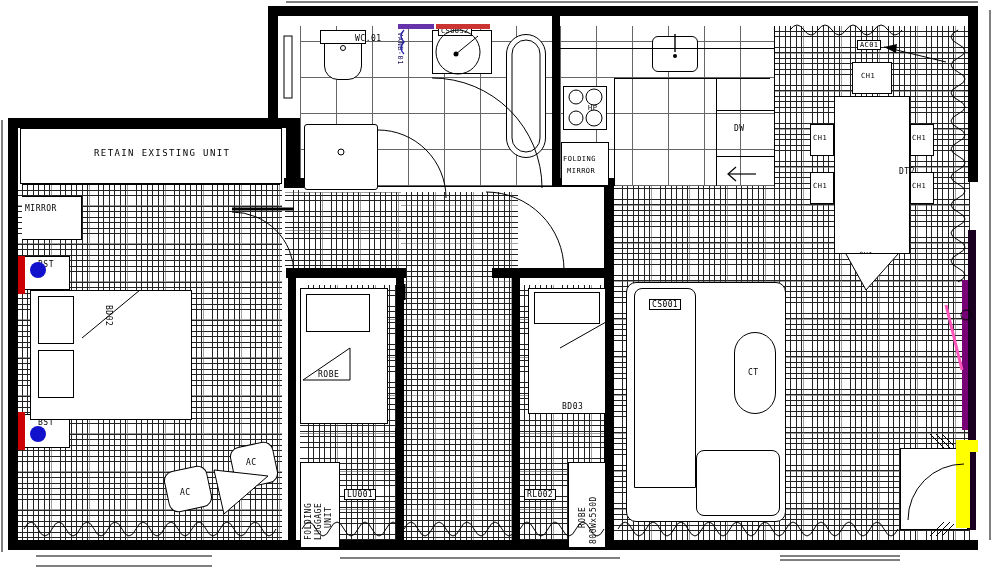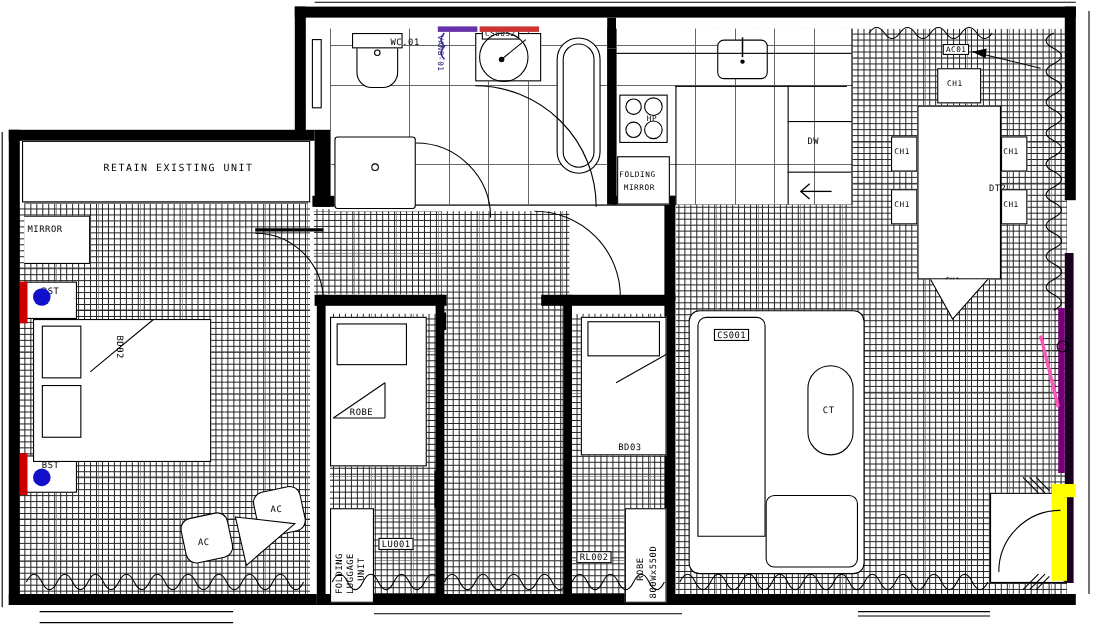--- a/index.html
+++ b/index.html
@@ -139,21 +139,21 @@
   <div class="lbl" style="left:314px;top:540px;transform:rotate(-90deg);transform-origin:0 0;">LUGGAGE</div>
   <div class="lbl" style="left:324px;top:528px;transform:rotate(-90deg);transform-origin:0 0;">UNIT</div>
   <div class="boxlbl" style="left:344px;top:489px;">LU001</div>
 
   <div class="fur" style="left:528px;top:288px;width:78px;height:126px;"></div>
   <div class="fur" style="left:534px;top:292px;width:66px;height:32px;"></div>
   <div class="lbl" style="left:562px;top:358px;margin-top:44px;">BD03</div>
   <div class="white" style="left:568px;top:462px;width:38px;height:86px;border:1px solid #000;box-sizing:border-box;"></div>
   <div class="lbl" style="left:578px;top:528px;transform:rotate(-90deg);transform-origin:0 0;">ROBE</div>
   <div class="lbl" style="left:589px;top:544px;transform:rotate(-90deg);transform-origin:0 0;">800Wx550D</div>
-  <div class="boxlbl" style="left:524px;top:489px;margin-top:12px;">RL002</div>
+  <div class="boxlbl" style="left:524px;top:489px;">RL002</div>
 
   <div class="fur" style="left:324px;top:34px;width:38px;height:46px;border-radius:0 0 14px 14px;"></div>
   <div class="fur" style="left:320px;top:30px;width:46px;height:14px;"></div>
   <div class="lbl" style="left:355px;top:34px;">WC.01</div>
   <div class="fur" style="left:304px;top:124px;width:74px;height:66px;border-radius:3px;"></div>
   <div class="fur" style="left:432px;top:30px;width:60px;height:44px;"></div>
   <div class="fur" style="left:506px;top:34px;width:40px;height:124px;border-radius:20px;"></div>
   <div class="lbl v" style="left:404px;top:32px;font-size:7px;color:#221166;transform:rotate(90deg);transform-origin:0 0;">VANB-01</div>
   <div class="boxlbl" style="left:438px;top:26px;font-size:7px;">CS0052</div>
 

